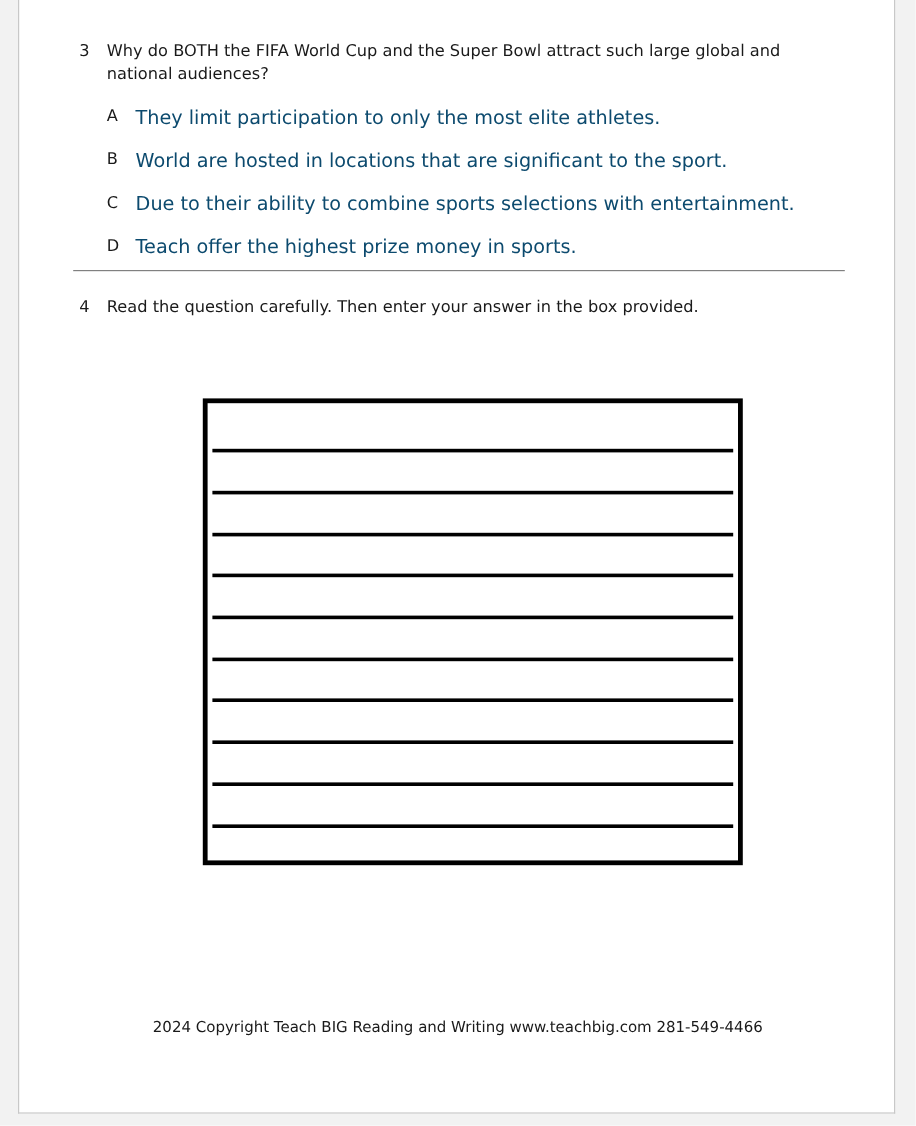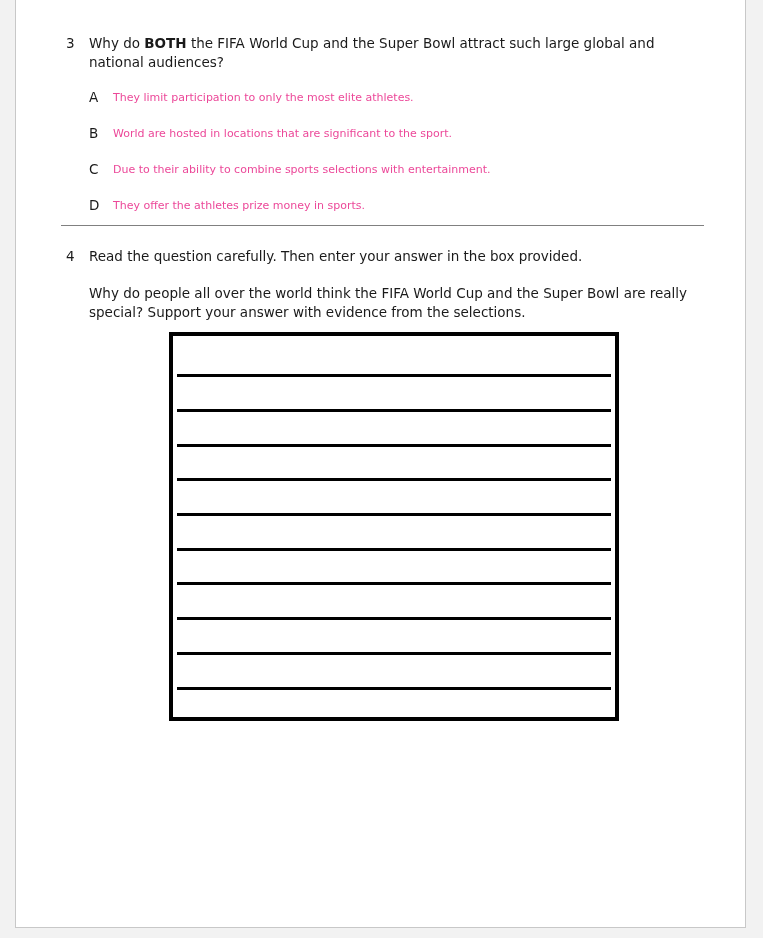--- a/index.html
+++ b/index.html
@@ -44,42 +44,42 @@
     color: #1a1a1a;
     line-height: 19px;
   }
   .q-text {
     flex: 1;
     font-size: 13.5px;
     color: #1a1a1a;
     line-height: 19px;
   }
   .q-text b {
-    font-weight: bold;
+    font-weight: normal;
   }
   .options {
     margin-top: 16px;
   }
   .option-row {
     display: flex;
     align-items: flex-start;
     margin-bottom: 17px;
   }
   .option-letter {
     width: 24px;
     flex: 0 0 24px;
     margin-left: 23px;
     font-size: 13.5px;
     color: #1a1a1a;
     line-height: 19px;
   }
   .option-text {
     flex: 1;
-    font-size: 11px;
-    color: #ec4899;
+    font-size: 16px;
+    color: #0c4a6e;
     line-height: 19px;
   }
   
   #section-divider {
     position: absolute;
     left: 45px;
     top: 227px;
     width: 643px;
     height: 1px;
     background: #808080;
@@ -151,44 +151,44 @@
       <div class="option-row">
         <div class="option-letter">B</div>
         <div class="option-text">World are hosted in locations that are significant to the sport.</div>
       </div>
       <div class="option-row">
         <div class="option-letter">C</div>
         <div class="option-text">Due to their ability to combine sports selections with entertainment.</div>
       </div>
       <div class="option-row">
         <div class="option-letter">D</div>
-        <div class="option-text">They offer the athletes prize money in sports.</div>
+        <div class="option-text">Teach offer the highest prize money in sports.</div>
       </div>
     </div>
   </div>
 
   <div id="section-divider"></div>
 
   <div class="q-block" id="question-4">
     <div class="q-row">
       <div class="q-num">4</div>
       <div class="q-text">Read the question carefully.  Then enter your answer in the box provided.</div>
     </div>
-    <div id="question-4-prompt">Why do people all over the world think the FIFA World Cup and the Super Bowl are really special?   Support your answer with evidence from the selections.</div>
   </div>
 
   <div id="answer-box">
     <div id="answer-lines">
         <div class="answer-line" style="top: 38px; background: rgb(0, 0, 0);"></div>
         <div class="answer-line" style="top: 73px; background: rgb(0, 0, 0);"></div>
         <div class="answer-line" style="top: 108px; background: rgb(0, 0, 0);"></div>
         <div class="answer-line" style="top: 142px; background: rgb(0, 0, 0);"></div>
         <div class="answer-line" style="top: 177px; background: rgb(0, 0, 0);"></div>
         <div class="answer-line" style="top: 212px; background: rgb(0, 0, 0);"></div>
         <div class="answer-line" style="top: 246px; background: rgb(0, 0, 0);"></div>
         <div class="answer-line" style="top: 281px; background: rgb(0, 0, 0);"></div>
         <div class="answer-line" style="top: 316px; background: rgb(0, 0, 0);"></div>
         <div class="answer-line" style="top: 351px; background: rgb(0, 0, 0);"></div>
       </div>
   </div>
 
+  <div id="page-footer">2024 Copyright Teach BIG Reading and Writing www.teachbig.com 281-549-4466</div>
 
 </div>
 
 </body></html>

